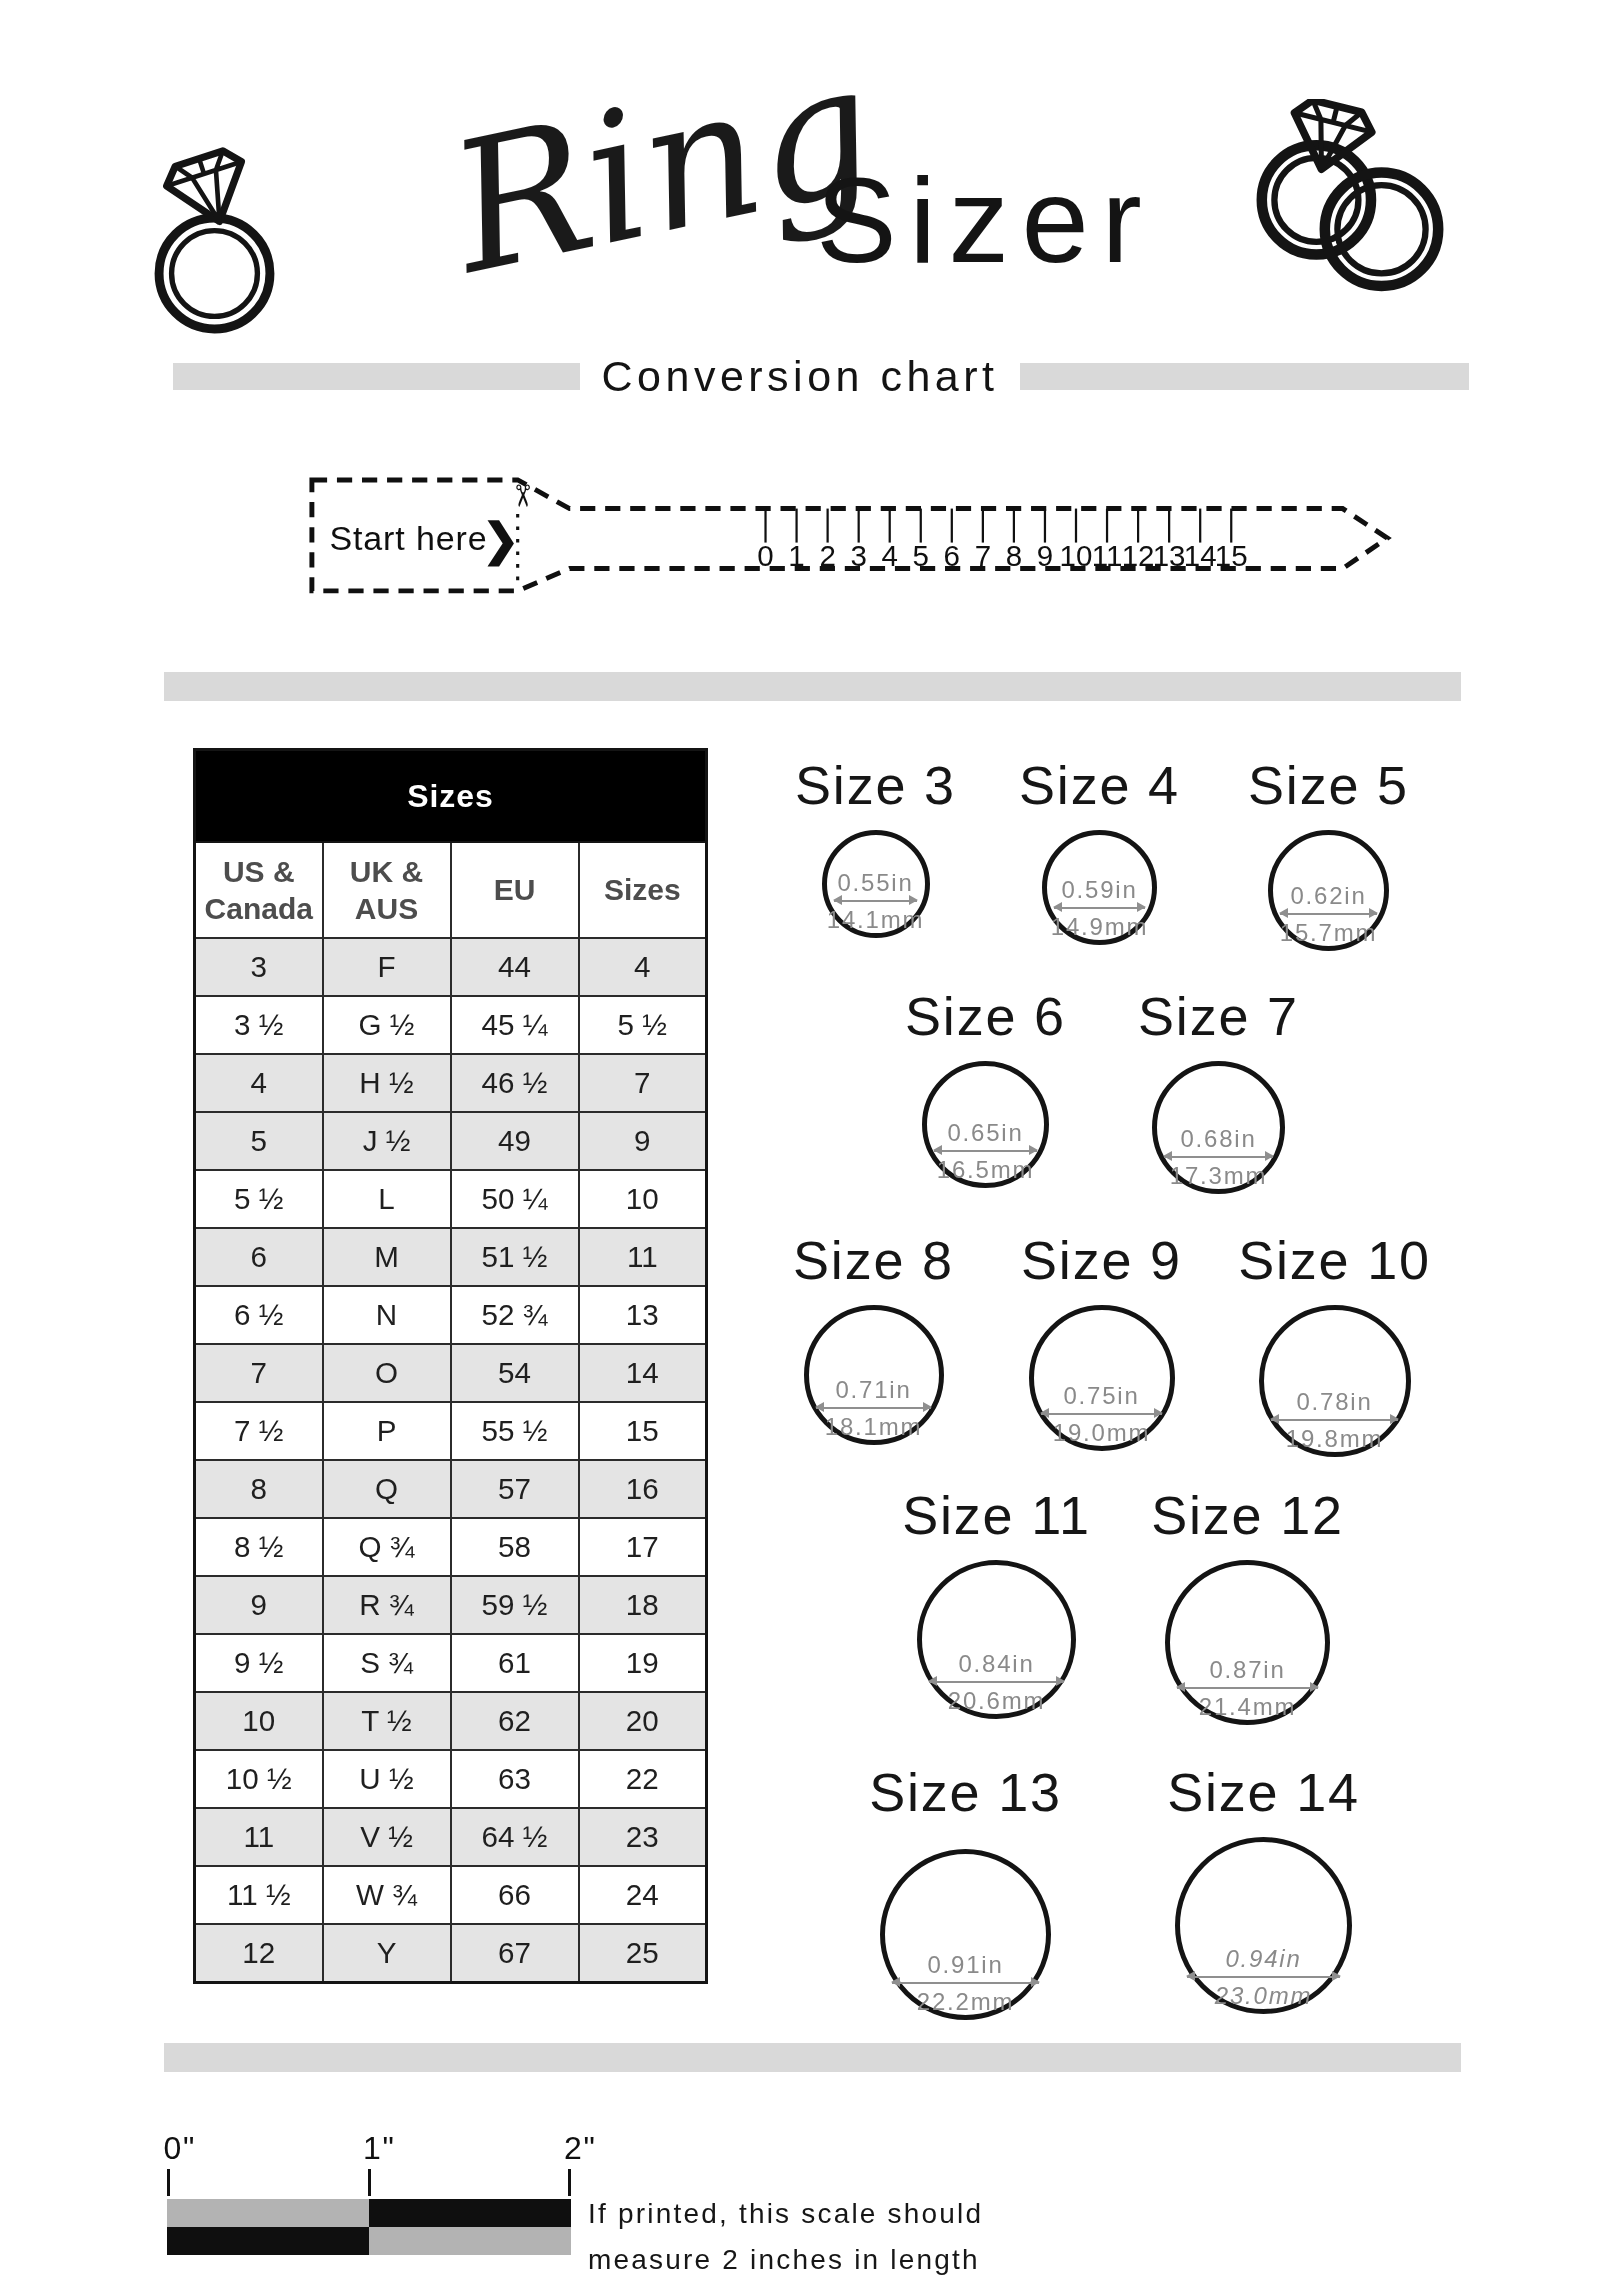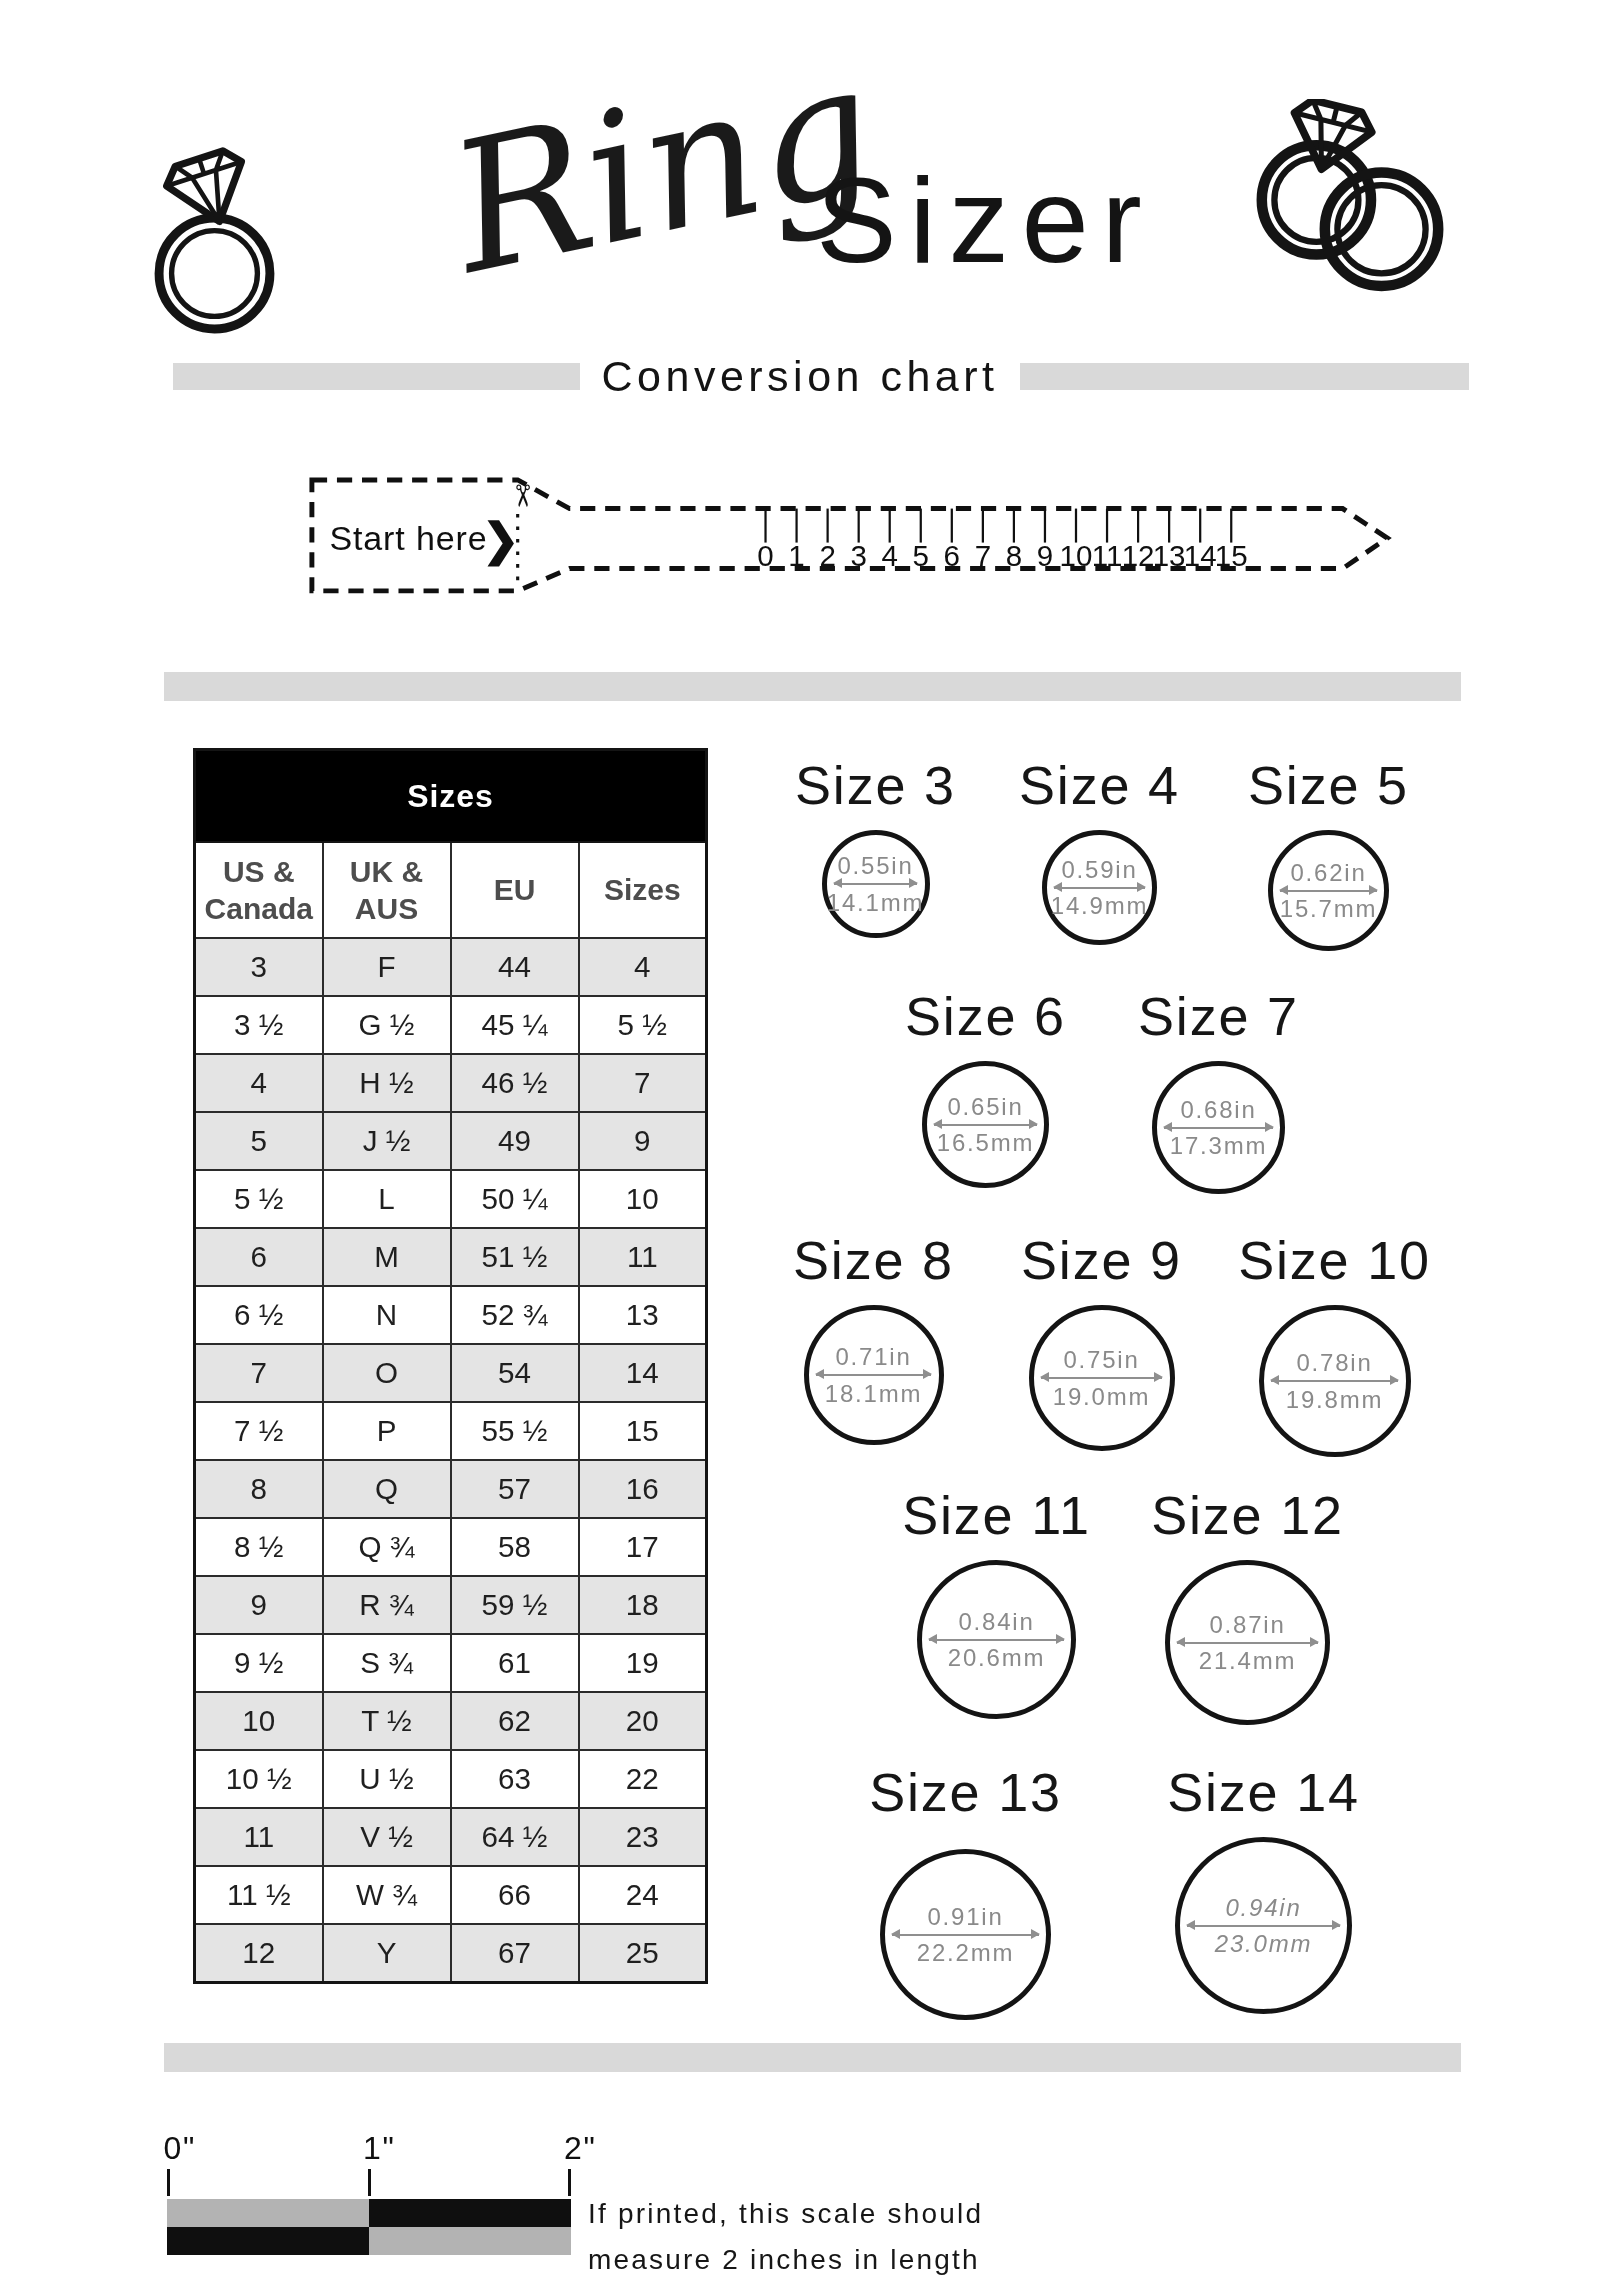--- a/index.html
+++ b/index.html
@@ -40,21 +40,21 @@
   .sizes-table tr.title-row th{background:#000000;color:#ffffff;height:90px;font-size:32px;
         font-weight:bold;letter-spacing:0.9px;border:2.7px solid #141414;}
   .sizes-table tr.cols-row th{height:94px;font-size:30px;font-weight:bold;color:#4d4d4d;background:#fff;line-height:1.25;}
   .sizes-table td{height:56px;font-size:29.6px;color:#1f1f1f;background:#fff;}
   .sizes-table tr.shade td{background:#e4e4e4;}
 
   
   .ring-slot{position:absolute;width:251px;display:flex;flex-direction:column;align-items:center;}
   .rs-title{font-size:54px;letter-spacing:1.8px;color:#161616;white-space:nowrap;margin-bottom:14.3px;}
   .rs-circle{border:5.4px solid #141414;border-radius:50%;box-sizing:border-box;
-        display:flex;flex-direction:column;align-items:center;justify-content:center;background:#fff;}
+        display:flex;flex-direction:column;align-items:center;justify-content:flex-end;background:#fff;}
   .rs-in,.rs-mm{font-size:24px;letter-spacing:1.8px;color:#8a8a8a;white-space:nowrap;line-height:1.15;}
   .dia-arrow{width:calc(100% - 14.3px);height:0;border-top:2.7px solid #8f8f8f;position:relative;margin:3.6px 0;}
   .dia-arrow::before{content:"";position:absolute;left:-0.9px;top:-7.2px;width:0;height:0;
         border:5.8px solid transparent;border-right:9.9px solid #8f8f8f;border-left:0;}
   .dia-arrow::after{content:"";position:absolute;right:-0.9px;top:-7.2px;width:0;height:0;
         border:5.8px solid transparent;border-left:9.9px solid #8f8f8f;border-right:0;}
 
   
   .print-scale{position:absolute;left:167px;top:2130px;width:1290px;height:161px;}
   .ps-label{position:absolute;top:0;font-size:32px;letter-spacing:1.8px;color:#101010;}

